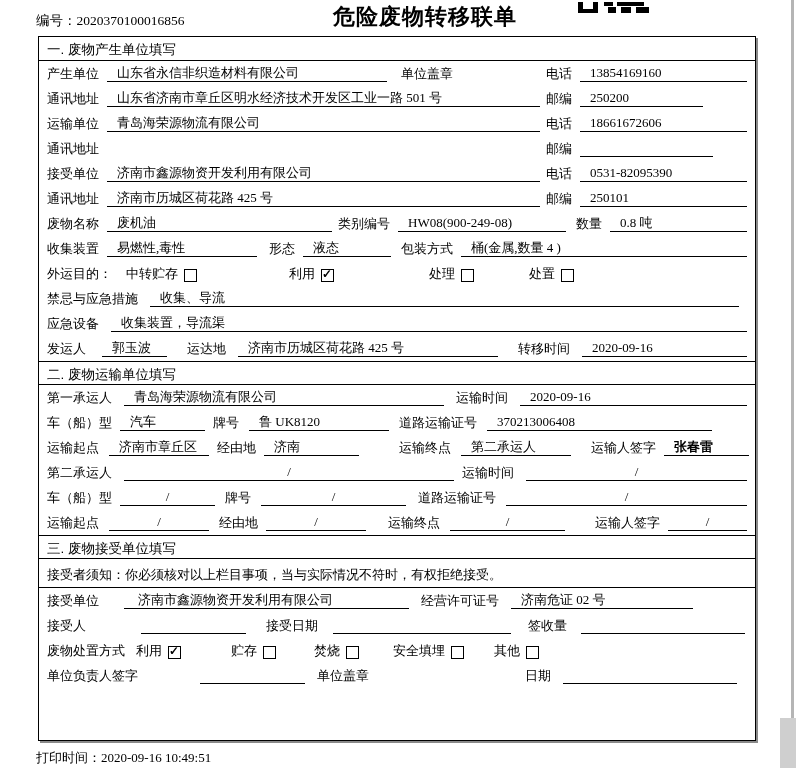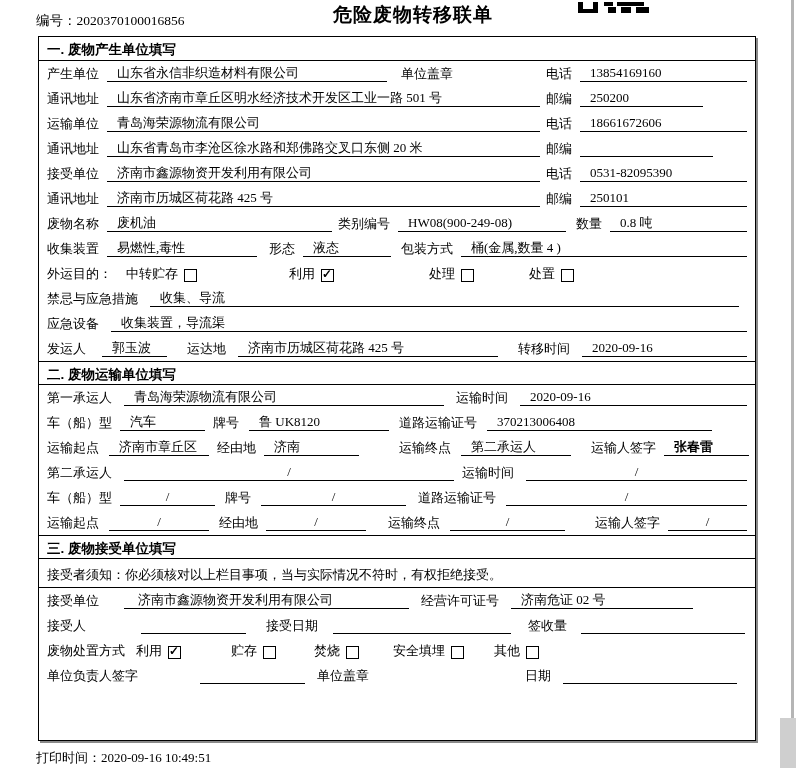--- a/index.html
+++ b/index.html
@@ -7,32 +7,32 @@
     width:796px;height:768px;position:relative;background:#ffffff;
     font-family:"Liberation Serif","DejaVu Serif",serif;
     color:#000;overflow:hidden;
   }
   
   .page-edge{position:absolute;top:0;right:2px;width:3px;height:768px;background:#b5b5b5;}
   .page-edge-corner{position:absolute;right:0;bottom:0;width:16px;height:50px;background:#cfcfcf;}
 
   
   .serial{position:absolute;left:36px;top:12px;font-size:13.5px;white-space:nowrap;}
-  .doc-title{position:absolute;left:333px;top:2px;font-size:19px;font-weight:bold;letter-spacing:1px;white-space:nowrap;}
+  .doc-title{position:absolute;left:333px;top:2px;font-size:22px;font-weight:bold;letter-spacing:1px;white-space:nowrap;}
   .qr{position:absolute;left:578px;top:0;}
 
   
   .form{
     position:absolute;left:38px;top:36px;width:718px;height:705px;
     border:1px solid #000;box-shadow:2px 2px 0 #8a8a8a;background:#fff;
     box-sizing:border-box;font-size:13px;
   }
   .sec-hd{
     height:24px;box-sizing:border-box;border-bottom:1px solid #000;
-    font-weight:bold;font-size:13.5px;padding:4px 0 0 8px;white-space:nowrap;
+    font-weight:normal;font-size:13.5px;padding:4px 0 0 8px;white-space:nowrap;
     font-family:"Liberation Sans","DejaVu Sans",sans-serif;
   }
   .sec-hd.mid{border-top:1px solid #000;}
   .note{
     height:29px;box-sizing:border-box;border-bottom:1px solid #000;
     padding:7px 0 0 8px;white-space:nowrap;font-size:13px;
   }
   .row{
     display:flex;align-items:flex-end;height:25px;box-sizing:border-box;
     padding:0 0 4px 8px;white-space:nowrap;font-size:13px;line-height:16px;
@@ -109,21 +109,20 @@
     </div>
     <div class="grp right1">
       <span class="lbl">电话</span>
       <span class="u fill">18661672606</span>
     </div>
   </div>
 
   <div class="row">
     <div class="grp left1">
       <span class="lbl">通讯地址</span>
-      <span class="u fill" style="margin-right:6px;">山东省青岛市李沧区徐水路和郑佛路交叉口东侧 20 米</span>
     </div>
     <div class="grp right1">
       <span class="lbl">邮编</span>
       <span class="u fill" style="margin-right:42px;"></span>
     </div>
   </div>
 
   <div class="row">
     <div class="grp left1">
       <span class="lbl">接受单位</span>

